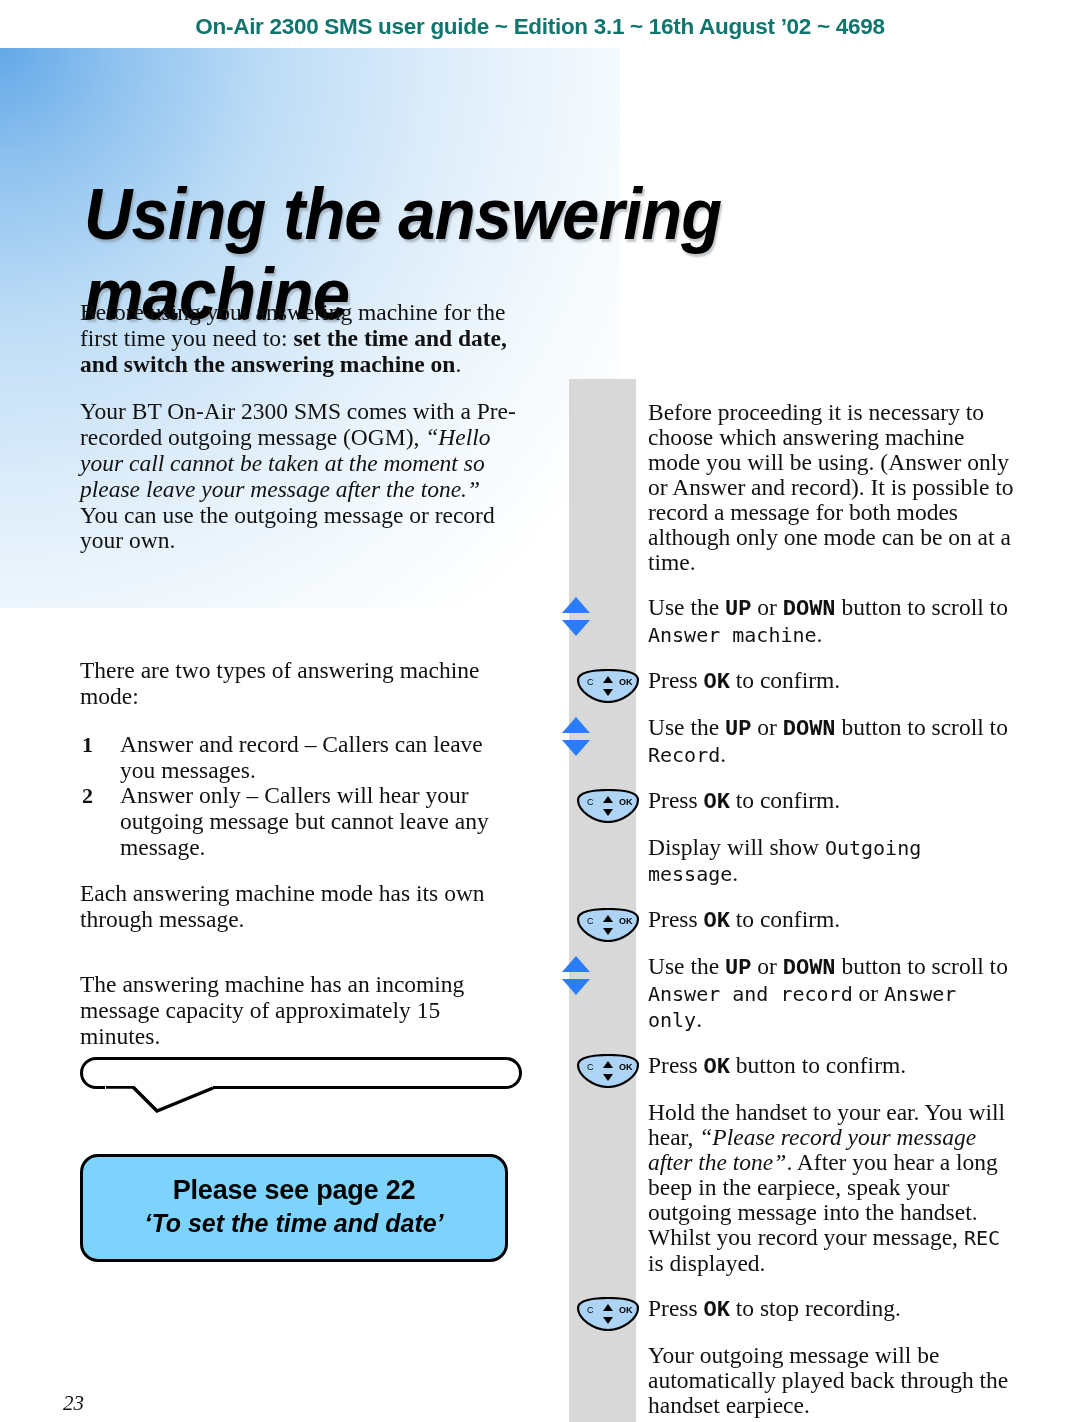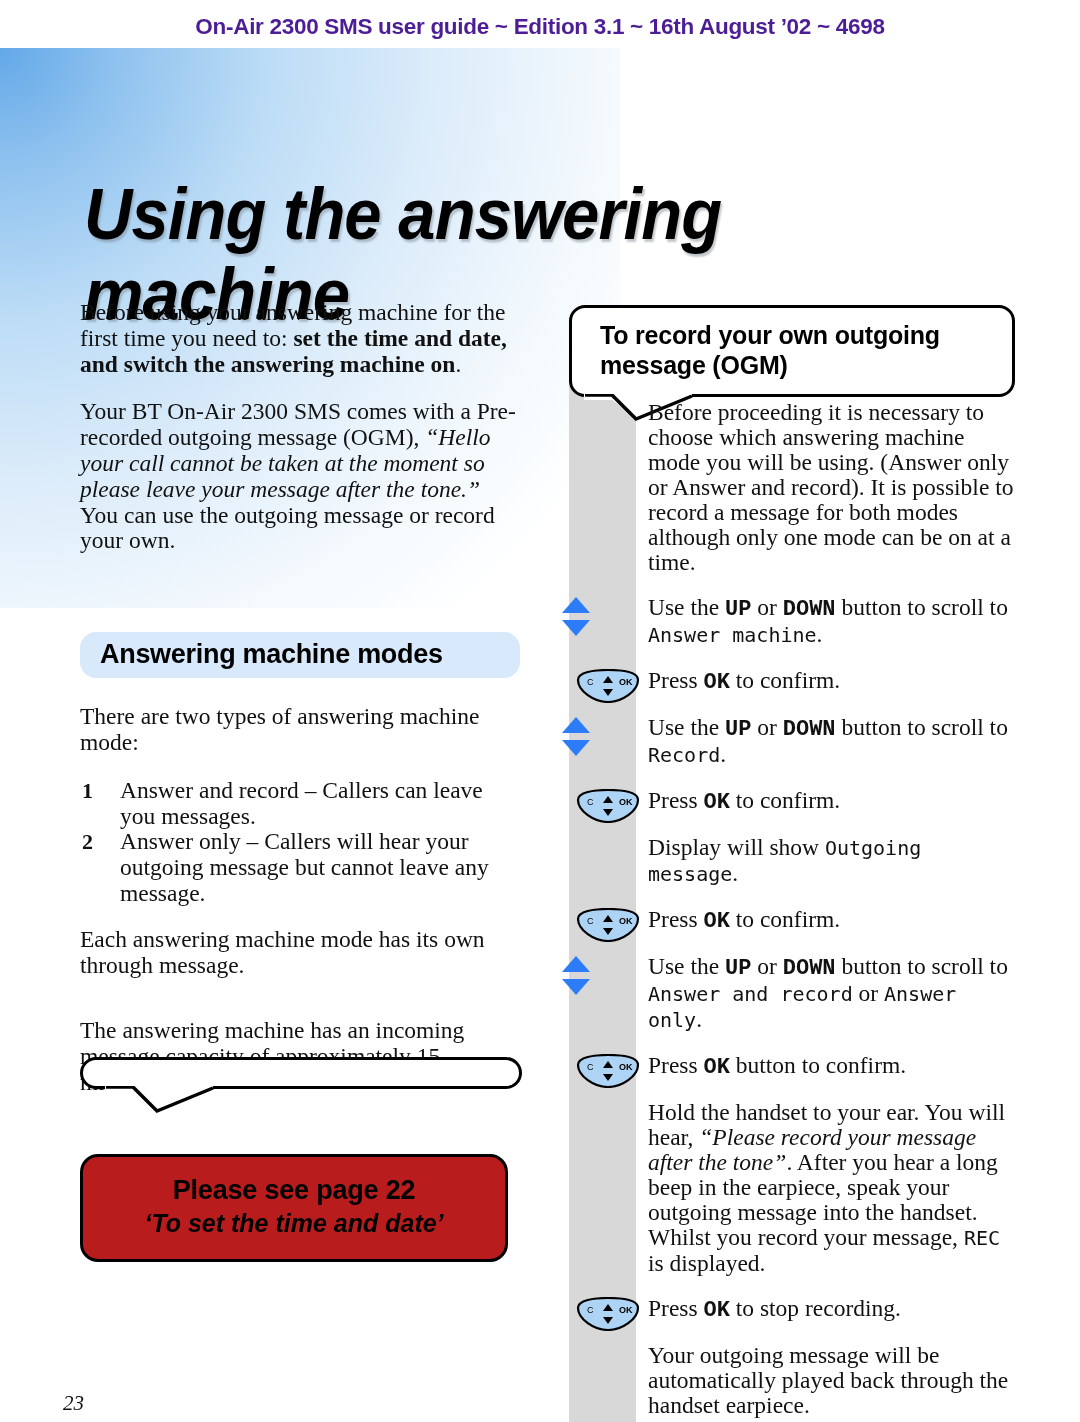--- a/index.html
+++ b/index.html
@@ -12,21 +12,21 @@
     position:absolute;left:0;top:48px;width:620px;height:560px;
     background:radial-gradient(circle at 0% 0%, #63a8e8 0%, #8fc2ef 14%, #bcdcf6 32%, #dcecfa 52%, #f3f9fd 72%, #ffffff 88%);
     pointer-events:none;
   }
   #page{position:absolute;inset:0;}
 
   
   #runhead{
     position:absolute;left:0;top:14px;width:1080px;text-align:center;
     font-family:"Liberation Sans", sans-serif;
-    font-size:22.5px;font-weight:600;letter-spacing:-0.3px;color:#4c1d95;
+    font-size:22.5px;font-weight:600;letter-spacing:-0.3px;color:#0f766e;
     white-space:nowrap;
   }
 
   
   #chapter-title{
     position:absolute;left:84px;top:126px;width:940px;
     font-family:"Liberation Sans", sans-serif;
     font-style:italic;font-weight:bold;
     font-size:72px;line-height:80px;letter-spacing:-1px;color:#000;
     transform:scaleX(0.93);transform-origin:left top;
@@ -72,21 +72,21 @@
     letter-spacing:-0.2px;
   }
   .callout .tail{
     position:absolute;left:22px;top:100%;width:96px;height:46px;
     overflow:visible;
   }
   .callout .tail svg{display:block;}
 
   
   .plainbox{
-    border:3.5px solid #000;border-radius:18px;background:#b91c1c;
+    border:3.5px solid #000;border-radius:18px;background:#7dd3fc;
     padding:16px 20px 20px 20px;text-align:center;
     font-family:"Liberation Sans", sans-serif;color:#000;
   }
   .plainbox .l1{font-weight:bold;font-size:27px;line-height:34px;letter-spacing:-0.2px;}
   .plainbox .l2{font-weight:bold;font-style:italic;font-size:25px;line-height:32px;}
 
   
   #rail{
     position:absolute;left:569px;top:379px;width:67px;
     background:#d8d8d8;border-radius:0 0 12px 12px;
@@ -135,21 +135,20 @@
   <h1 id="chapter-title">Using the answering machine</h1>
 
   <div class="col" id="left-col" style="top:300px;">
 
     <p class="body"><span>Before using your answering machine for the first time you need to: </span><b>set the time and date, and switch the answering machine on</b><span>.</span></p>
 
     <p class="body"><span>Your BT On-Air 2300 SMS comes with a Pre-recorded outgoing message (OGM), </span><i>“Hello your call cannot be taken at the moment so please leave your message after the tone.”</i><span> You can use the outgoing message or record your own.</span></p>
 
     <div style="height:56px;"></div>
 
-    <div class="pill-heading">Answering machine modes</div>
 
     <div style="height:26px;"></div>
 
     <p class="body">There are two types of answering machine mode:</p>
 
     <ol class="numlist">
       <li><span class="num">1</span><span>Answer and record – Callers can leave you messages.</span></li>
       <li><span class="num">2</span><span>Answer only – Callers will hear your outgoing message but cannot leave any message.</span></li>
     </ol>
 
@@ -170,31 +169,20 @@
     </span>
   </div>
 
   <div class="plainbox" style="position:absolute;left:80px;top:1154px;width:382px;">
     <div class="l1">Please see page 22</div>
     <div class="l2">‘To set the time and date’</div>
   </div>
 
   <div id="rail" style="height: 1112px;"></div>
 
-  <div class="callout" style="position:absolute;left:569px;top:305px;width:390px;padding-left:28px;">
-    <div>To record your own outgoing</div>
-    <div>message (OGM)</div>
-    <span class="tail" style="left:12px;">
-      <svg width="110" height="52" viewBox="0 0 110 52">
-        <polygon points="0,0 108,0 108,6 52,22 28,6 0,6" fill="#ffffff"></polygon>
-        <polyline points="0,2 108,2" stroke="#ffffff" stroke-width="7" fill="none"></polyline>
-        <polyline points="1,1 28,1 52,25 108,2" stroke="#000000" stroke-width="3.5" fill="none" stroke-linejoin="miter"></polyline>
-      </svg>
-    </span>
-  </div>
 
   <div id="steps">
       <div class="step">
         <div class="txt">Before proceeding it is necessary to choose which answering machine mode you will be using. (Answer only or Answer and record). It is possible to record a message for both modes although only one mode can be on at a time.</div>
       </div>
       <div class="step">
         <span class="ico"><span class="arrows"><span class="up"></span><span class="dn"></span></span></span>
         <div class="txt"><span>Use the </span><b>UP</b><span> or </span><b>DOWN</b><span> button to scroll to </span><span class="lcd">Answer machine</span><span>.</span></div>
       </div>
       <div class="step">

